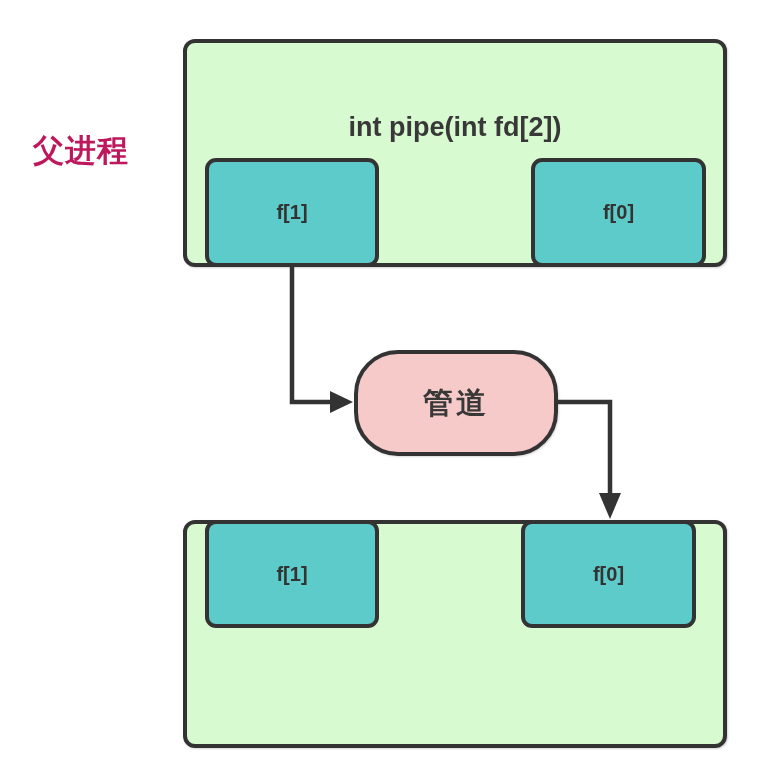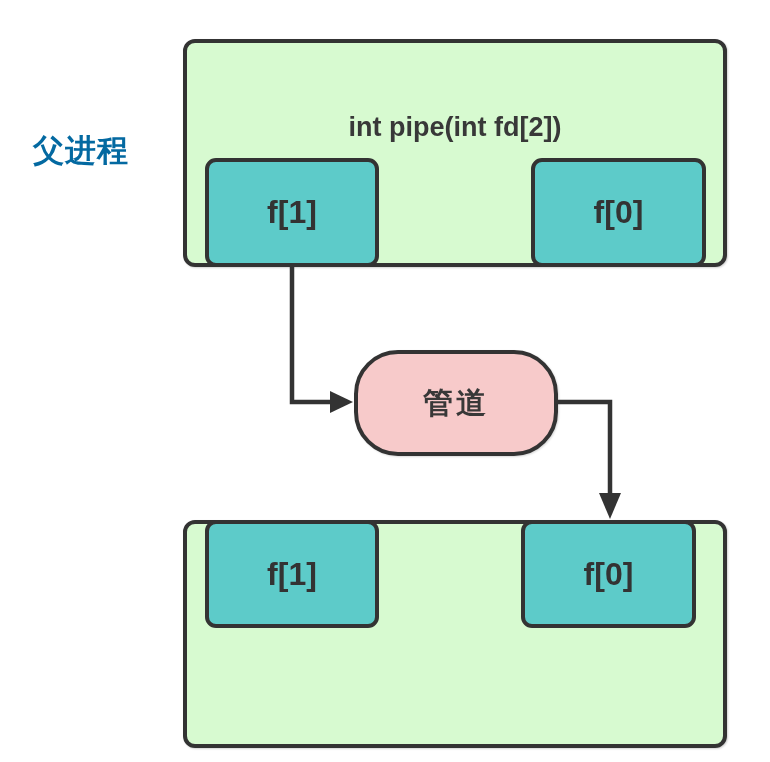--- a/index.html
+++ b/index.html
@@ -15,21 +15,21 @@
     background: #ffffff;
     overflow: hidden;
     color: #333333;
   }
   .side-label {
     position: absolute;
     width: 124px;
     text-align: center;
     font-size: 31px;
     font-weight: 700;
-    color: #0369a1;
+    color: #be185d;
     letter-spacing: 1px;
   }
   .label-parent { left: 19px; top: 130px; }
   .label-child  { left: 23px; top: 637px; }
 
   .process-box {
     position: absolute;
     left: 183px;
     width: 544px;
     height: 228px;
@@ -55,21 +55,21 @@
 
   .fd-box {
     position: absolute;
     box-sizing: border-box;
     background: #5dcbc9;
     border: 4.5px solid #333333;
     border-radius: 11px;
     display: flex;
     align-items: center;
     justify-content: center;
-    font-size: 32px;
+    font-size: 20px;
     font-weight: 700;
     color: #333333;
   }
   .parent-fd1 { left: 205px; top: 158px; width: 174px; height: 109px; }
   .parent-fd0 { left: 531px; top: 158px; width: 175px; height: 109px; }
   .child-fd1  { left: 205px; top: 520px; width: 174px; height: 108px; }
   .child-fd0  { left: 521px; top: 520px; width: 175px; height: 108px; }
 
   .pipe-node {
     position: absolute;

